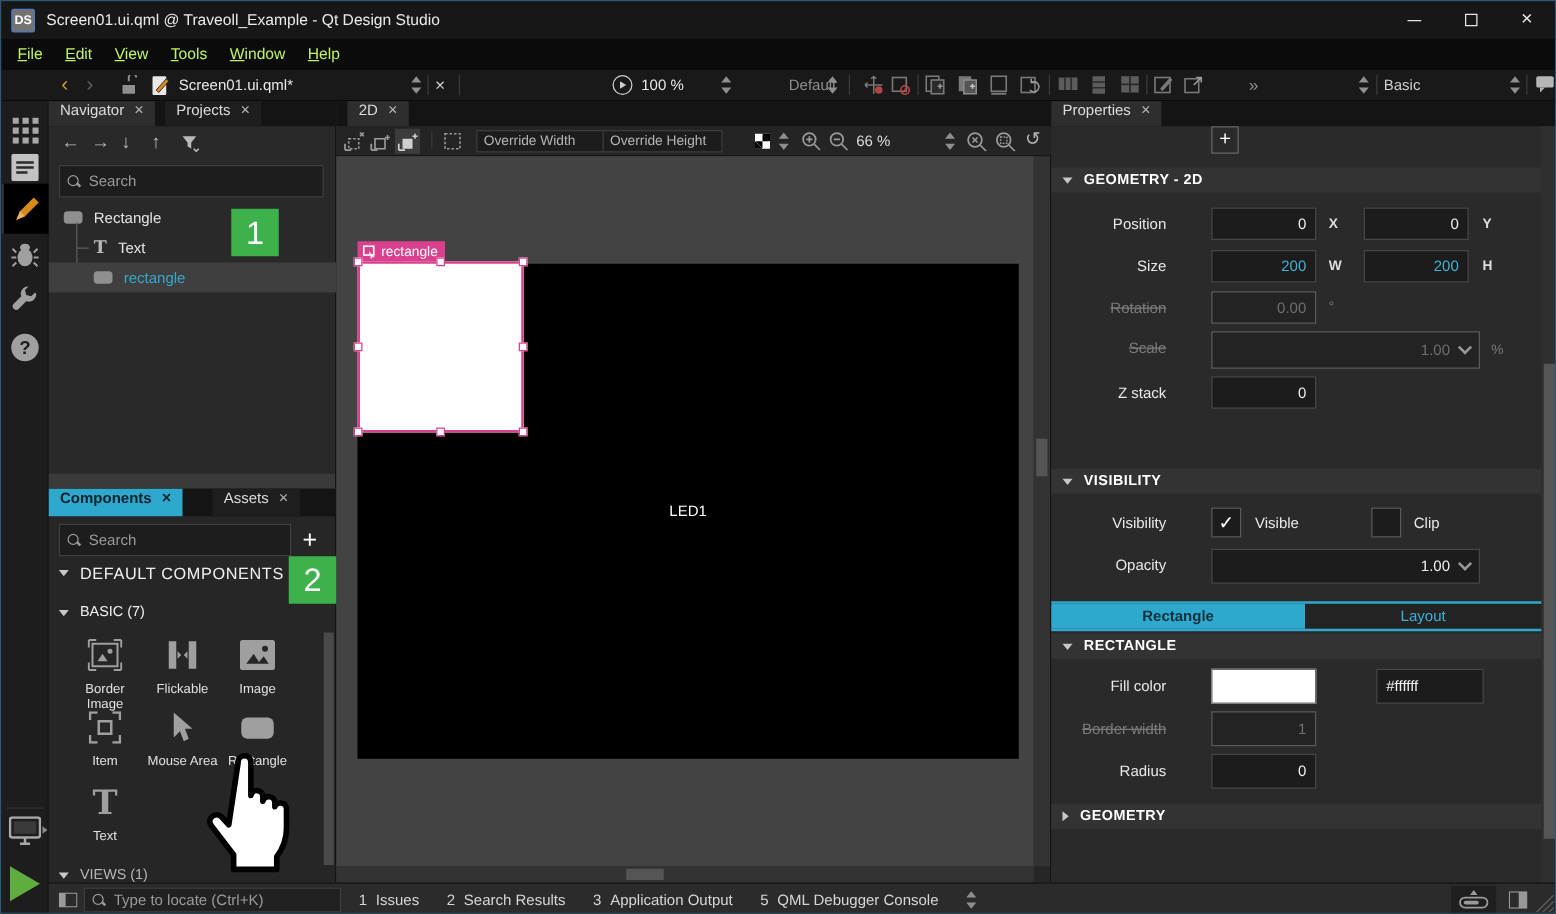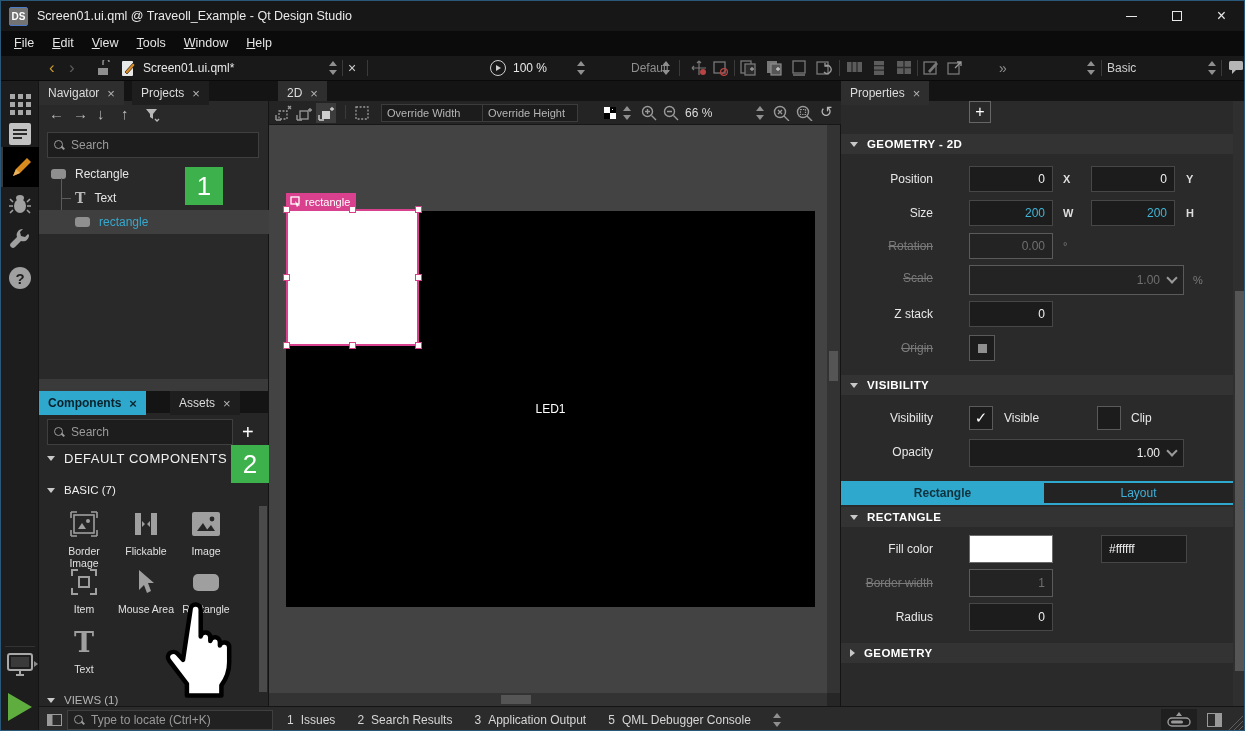--- a/index.html
+++ b/index.html
@@ -9,39 +9,39 @@
   .abs { position:absolute; }
   .flexc { display:flex; align-items:center; }
 
   
   .titlebar { left:0; top:0; width:100%; height:30px; background:#171717; display:flex; align-items:center; padding-left:8px; }
   .logo { width:19px; height:19px; background:#737373; border:1px solid #4a7ac8; border-radius:2px;
           color:#fff; font-size:10px; font-weight:bold; display:flex; align-items:center; justify-content:center; }
   .title-text { margin-left:9px; color:#eaeaea; font-size:12.5px; }
   .wctl { width:45px; height:30px; display:flex; align-items:center; justify-content:center; color:#e8e8e8; font-size:13px; }
   .menubar { left:0; top:30px; width:100%; height:25px; background:#0b0b0b; display:flex; align-items:center; padding-left:4px; }
-  .menu-item { display:inline-block; padding:0 9px; color:#e5e5e5; font-size:12.5px; line-height:25px;text-align:center; }
+  .menu-item { display:inline-block; padding:0 9px; color:#bef264; font-size:12.5px; line-height:25px;text-align:center; }
   .menu-item::first-letter { text-decoration:underline; }
   .toolbar { left:0; top:55px; width:100%; height:25px; background:#191919; border-bottom:1px solid #0a0a0a; }
   .tsep { position:absolute; top:4px; width:1px; height:16px; background:#3a3a3a; }
   .spin { position:absolute; width:9px; height:14px; }
   .spin:before,.spin:after { content:""; position:absolute; left:0; border-left:4px solid transparent; border-right:4px solid transparent; }
   .spin:before { top:0; border-bottom:5px solid #8f8f8f; }
   .spin:after { bottom:0; border-top:5px solid #8f8f8f; }
   .tbtxt { position:absolute; top:0; line-height:24px; color:#e8e8e8; }
   .dim { color:#8f8f8f;margin-left:32px; }
   .tico { position:absolute; top:4px; }
 
   
   .sidebar { left:0; top:80px; width:38px; height:651px; background:#1d1d1d; border-right:1px solid #141414; }
   .mico { position:absolute; left:0; width:38px; display:flex; justify-content:center; }
 
   
   .tabbar { position:absolute; height:20px; background:#141414; width:100%; }
-  .ptab { position:absolute; top:0; height:20px; display:flex; align-items:center; gap:8px; padding:12px 9px;
+  .ptab { position:absolute; top:0; height:20px; display:flex; align-items:flex-start; gap:8px; padding:0 9px;
           background:#2e2e2e; color:#dcdcdc; font-size:12px; white-space:nowrap; }
   .ptab.inact { background:#1e1e1e; }
   .ptab .x { color:#b5b5b5; font-size:13px; line-height:1; }
   .ptab.cyan { background:#2fa8cd; color:#07222b; font-weight:bold; }
   .ptab.cyan .x { color:#0a2830; }
 
   
   .lpanel { left:38px; width:230px; background:#292929; border-right:1px solid #141414; }
   .navarrow { color:#b9b9b9; font-size:15px; position:absolute; top:24px; }
   .searchbox { position:absolute; height:26px; background:#1d1d1d; border:1px solid #3f3f3f; display:flex; align-items:center; padding:0 6px; gap:7px; }
@@ -574,26 +574,20 @@
         <span class="unit dis" style="left:352px; line-height:30px;">%</span>
       </div>
 
       <div class="prow" style="top:200px;">
         <span class="plab">Z stack</span>
         <div class="fld" style="left:128px; width:84px;">
             <span>0</span>
           </div>
       </div>
 
-      <div class="prow" style="top:234px;">
-        <span class="plab dis">Origin</span>
-        <div class="abs" style="left:128px; top:0; width:26px; height:26px; background:#1c1c1c; border:1px solid #5a5a5a; display:flex; align-items:center; justify-content:center;">
-          <div style="width:9px; height:9px; background:#8f8f8f;"></div>
-        </div>
-      </div>
 
       <div class="sect" style="top:274px;">
         <div class="tri-d"></div>
         <span>VISIBILITY</span>
       </div>
 
       <div class="prow" style="top:304px;">
         <span class="plab">Visibility</span>
         <div class="cbx" style="left:128px;">
             <span>✓</span>

